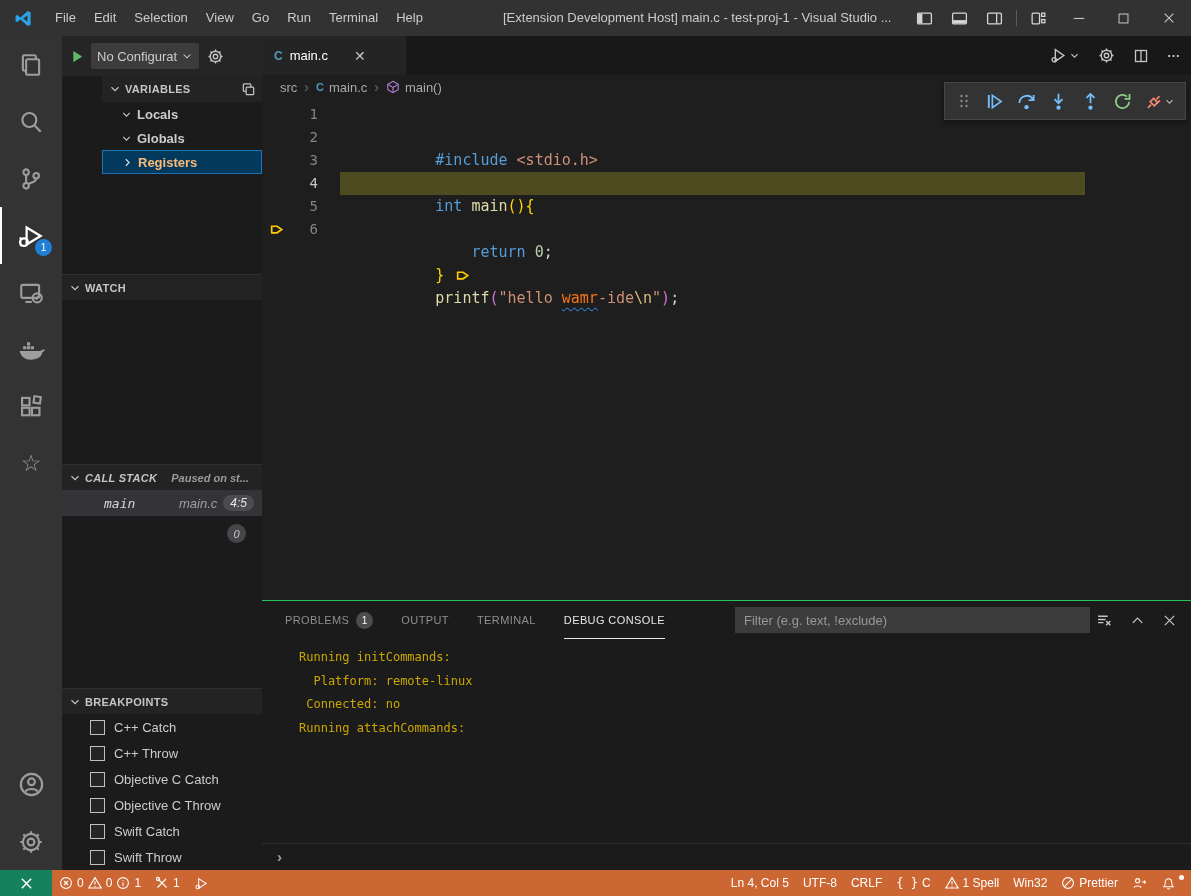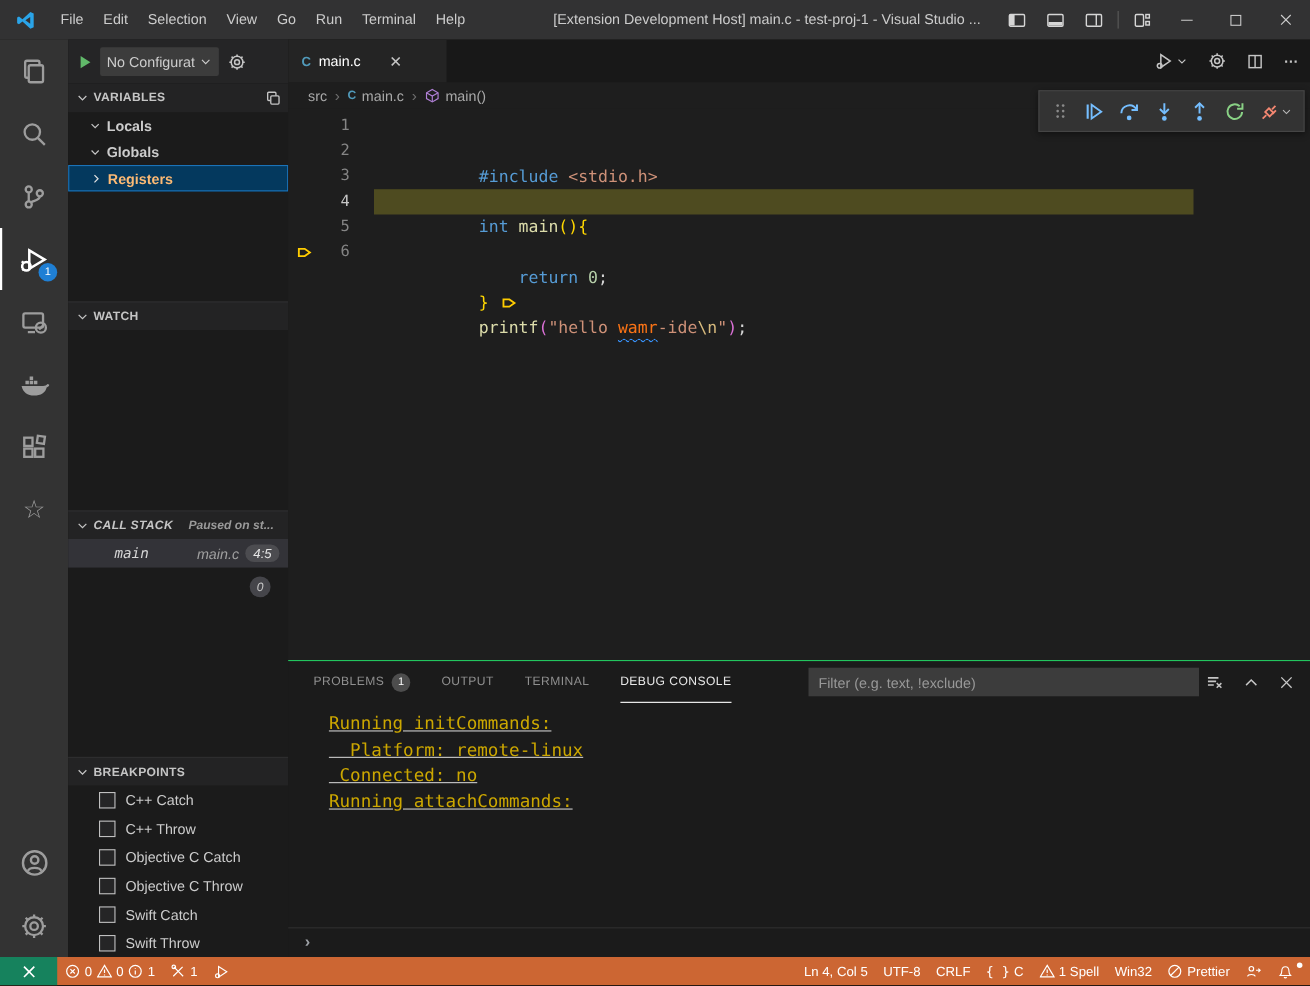--- a/index.html
+++ b/index.html
@@ -83,21 +83,21 @@
   .panel{position:absolute;left:0;right:0;bottom:0;height:270px;background:#1b1b1b;border-top:1px solid #22c55e;box-sizing:border-box;}
   .panel-tabs{position:relative;height:38px;display:flex;align-items:center;padding-left:23px;}
   .ptab{display:flex;align-items:center;margin-right:28px;font-size:11px;letter-spacing:.4px;color:#8f8f8f;height:100%;}
   .ptab.active{color:#e7e7e7;box-shadow:inset 0 -1px 0 #e7e7e7;}
   .ptab-badge{margin-left:7px;width:17px;height:17px;border-radius:50%;background:#4d4d4d;color:#fff;font-size:10px;
               display:flex;align-items:center;justify-content:center;}
   .filter-input{position:absolute;left:473px;top:6px;width:355px;height:26px;background:#3c3c3c;border:none;color:#cccccc;
                 font-family:"Liberation Sans",sans-serif;font-size:13px;padding:0 9px;box-sizing:border-box;outline:none;}
   .filter-input::placeholder{color:#989898;}
   .panel-acts{position:absolute;right:14px;top:0;height:38px;display:flex;align-items:center;gap:17px;color:#c5c5c5;}
-  .console{padding:7px 0 0 37px;font-family:"DejaVu Sans Mono",monospace;font-size:16px;text-decoration:underline;}
+  .console{padding:7px 0 0 37px;font-family:"DejaVu Sans Mono",monospace;font-size:12px;}
   .console-line{height:23.5px;line-height:23.5px;color:#CCA700;white-space:pre;}
   .console-input{position:absolute;left:0;right:0;bottom:2px;height:24px;border-top:1px solid #2f2f2f;display:flex;align-items:center;padding-left:15px;}
   .prompt{color:#9da1a6;font-size:15px;font-weight:bold;}
   
   .statusbar{position:absolute;left:0;right:0;bottom:0;height:26px;background:#CC6633;display:flex;align-items:center;color:#ffffff;font-size:12px;}
   .sb-remote{width:52px;height:26px;background:#16825D;display:flex;align-items:center;justify-content:center;font-weight:bold;color:#fff;}
   .sb-item{display:flex;align-items:center;padding:0 7px;gap:4px;white-space:nowrap;}
   .sb-item svg{stroke:#ffffff;fill:none;stroke-width:1.1;}
   .sb-right{margin-left:auto;display:flex;align-items:center;padding-right:8px;}
   .braces{font-family:"DejaVu Sans Mono",monospace;font-size:12px;}
@@ -256,21 +256,21 @@
         </span>
         <span class="cfg-gear">
           <svg class="ico" width="17" height="17" viewBox="0 0 16 16" style="stroke:#c5c5c5">
               <circle cx="8" cy="8" r="2.1"></circle>
               <circle cx="8" cy="8" r="5"></circle>
               <path d="M8 1.4v2M8 12.6v2M1.4 8h2M12.6 8h2M3.3 3.3l1.4 1.4M11.3 11.3l1.4 1.4M12.7 3.3l-1.4 1.4M4.7 11.3l-1.4 1.4"></path>
             </svg>
         </span>
       </div>
 
-      <div class="pane" style="top:40px;height:198px;">
+      <div class="pane" style="top:40px;height:198px;padding-left:40px;">
         <div class="pane-hdr" style="border-top:none">
           <svg width="14" height="14" viewBox="0 0 16 16">
               <path d="M4 6l4 4 4-4" stroke="#c5c5c5" fill="none" stroke-width="1.3"></path>
             </svg>
           <span class="ttl">VARIABLES</span>
           <span class="hdr-act">
             <svg class="ico" width="15" height="15" viewBox="0 0 16 16" style="stroke:#c5c5c5">
                 <rect x="5.5" y="5.5" width="8" height="8" rx="1"></rect>
                 <path d="M10.5 5.5V3a1 1 0 0 0-1-1H3.5a1 1 0 0 0-1 1v6a1 1 0 0 0 1 1H5"></path>
               </svg>

